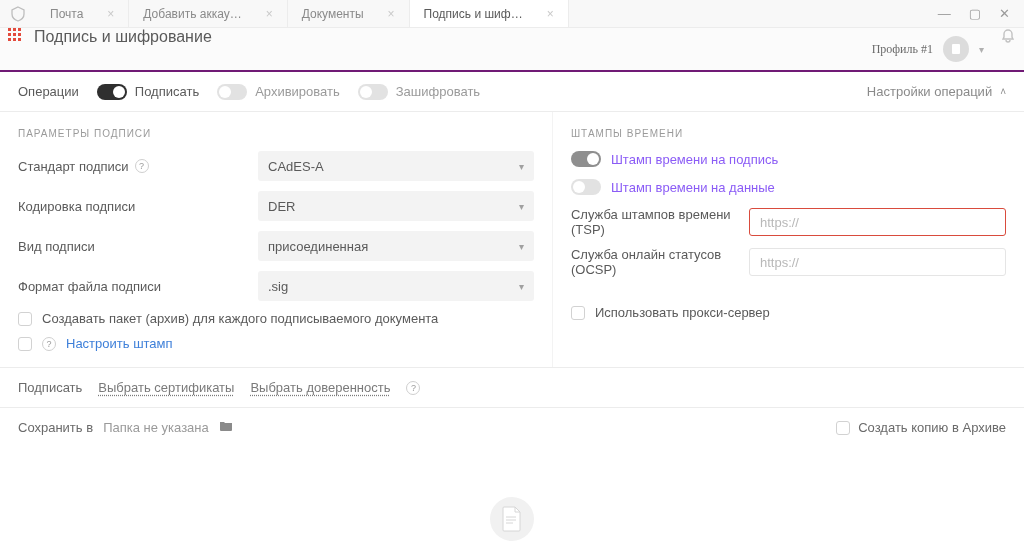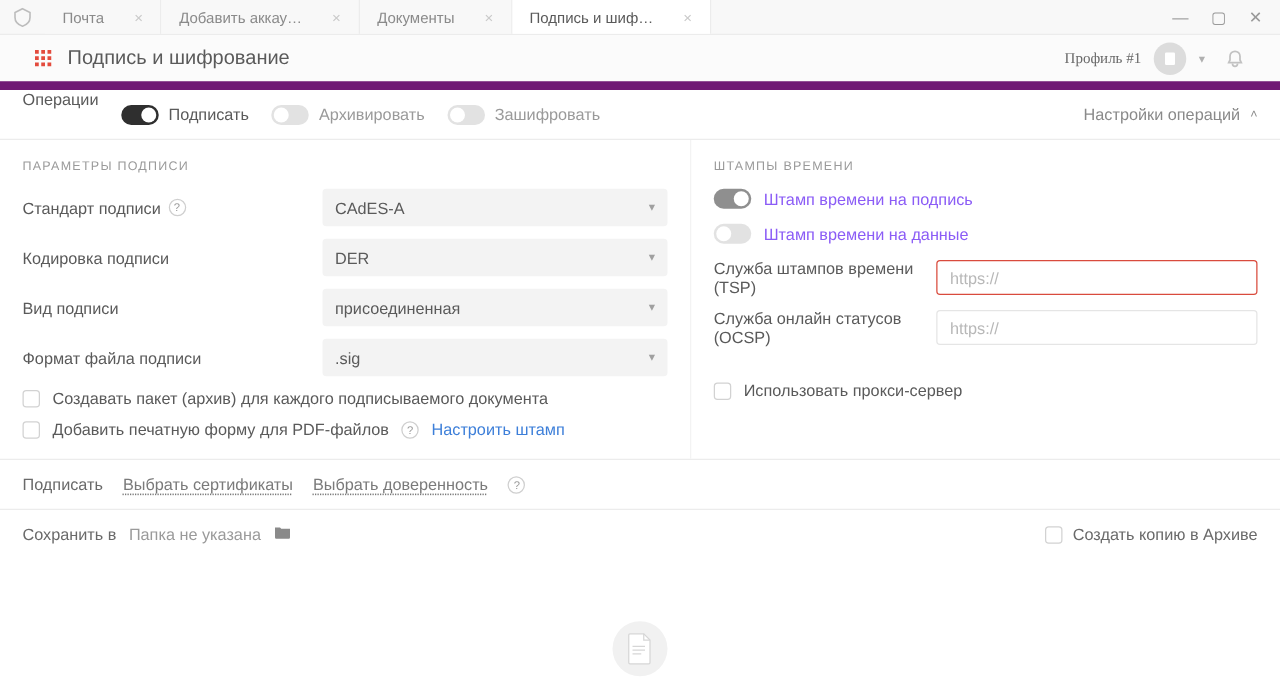--- a/index.html
+++ b/index.html
@@ -4,29 +4,29 @@
 <style>
   * { box-sizing: border-box; margin: 0; padding: 0; }
   html, body { width: 1024px; height: 543px; overflow: hidden; font-family: -apple-system, BlinkMacSystemFont, "Segoe UI", Arial, sans-serif; font-size: 13px; color: #4a4a4a; background: #ffffff; }
   .titlebar { height: 28px; background: #f8f8f8; display: flex; align-items: stretch; border-bottom: 1px solid #ececec; }
   .titlebar .logo { width: 36px; display:flex; align-items:center; justify-content:center; color:#bdbdbd; }
   .tabs { display:flex; flex:1; }
   .tab { display:flex; align-items:center; padding: 0 14px; font-size:12px; color:#8a8a8a; border-right:1px solid #ececec; gap:24px; cursor:pointer; background:#f8f8f8; }
   .tab.active { background:#ffffff; color:#5a5a5a; }
   .tab-close { color:#c9c9c9; font-size:12px; }
   .winbtns { display:flex; align-items:center; gap:18px; padding:0 14px; color:#9a9a9a; }
-  .header { height:44px; display:flex; align-items:center; padding:0 28px; border-bottom:7px solid #701a75; background:#fbfbfb; }
+  .header { height:44px; display:flex; padding:0 8px; border-bottom:2px solid #701a75; background:#fbfbfb; }
   .apps-icon { width:14px; height:14px; margin-right:12px; display:grid; grid-template-columns:repeat(3,3px); grid-template-rows:repeat(3,3px); gap:2px; }
   .apps-icon div { background:#e34b3d; }
   .header h1 { font-size:16px; font-weight:500; color:#5a5a5a; flex:0 0 auto; }
   .spacer { flex:1; }
   .profile { display:flex; align-items:center; gap:10px; color:#6a6a6a; font-size:12px;font-family:Liberation Serif, serif; }
   .avatar { width:26px; height:26px; border-radius:50%; background:#dcdcdc; display:flex; align-items:center; justify-content:center; color:#fff; }
   .bell { color:#c2c2c2; margin-left:16px; }
-  .opsbar { height:40px; display:flex; padding:0 18px; border-bottom:1px solid #ececec; background:#ffffff; gap:18px; }
+  .opsbar { height:40px; display:flex; align-items:center; padding:0 18px; border-bottom:1px solid #ececec; background:#ffffff; gap:18px; }
   .opsbar .label { font-size:13px; color:#5a5a5a; }
   .toggle-item { display:flex; align-items:center; gap:8px; color:#9a9a9a; font-size:13px; }
   .switch { width:30px; height:16px; border-radius:8px; background:#e2e2e2; position:relative; }
   .switch .knob { position:absolute; top:2px; left:2px; width:12px; height:12px; border-radius:50%; background:#ffffff; }
   .switch.on { background:#2f2f2f; }
   .switch.on .knob { left:16px; }
   .switch.on-alt { background:#8f8f8f; }
   .switch.on-alt .knob { left:16px; }
   .ops-right { margin-left:auto; display:flex; align-items:center; gap:8px; color:#8a8a8a; font-size:13px; }
   .content { display:flex; }
@@ -182,21 +182,20 @@
           <span class="chev">▾</span>
         </div>
     </div>
 
     <div class="check-row">
       <div class="checkbox"></div>
       <span>Создавать пакет (архив) для каждого подписываемого документа</span>
     </div>
     <div class="check-row">
       <div class="checkbox"></div>
-      <span>Добавить печатную форму для PDF-файлов</span>
       <span class="help">?</span>
       <span class="link">Настроить штамп</span>
     </div>
   </div>
 
   <div class="col right">
     <div class="section-title">Штампы времени</div>
 
     <div class="toggle-row">
       <div class="switch on-alt">

